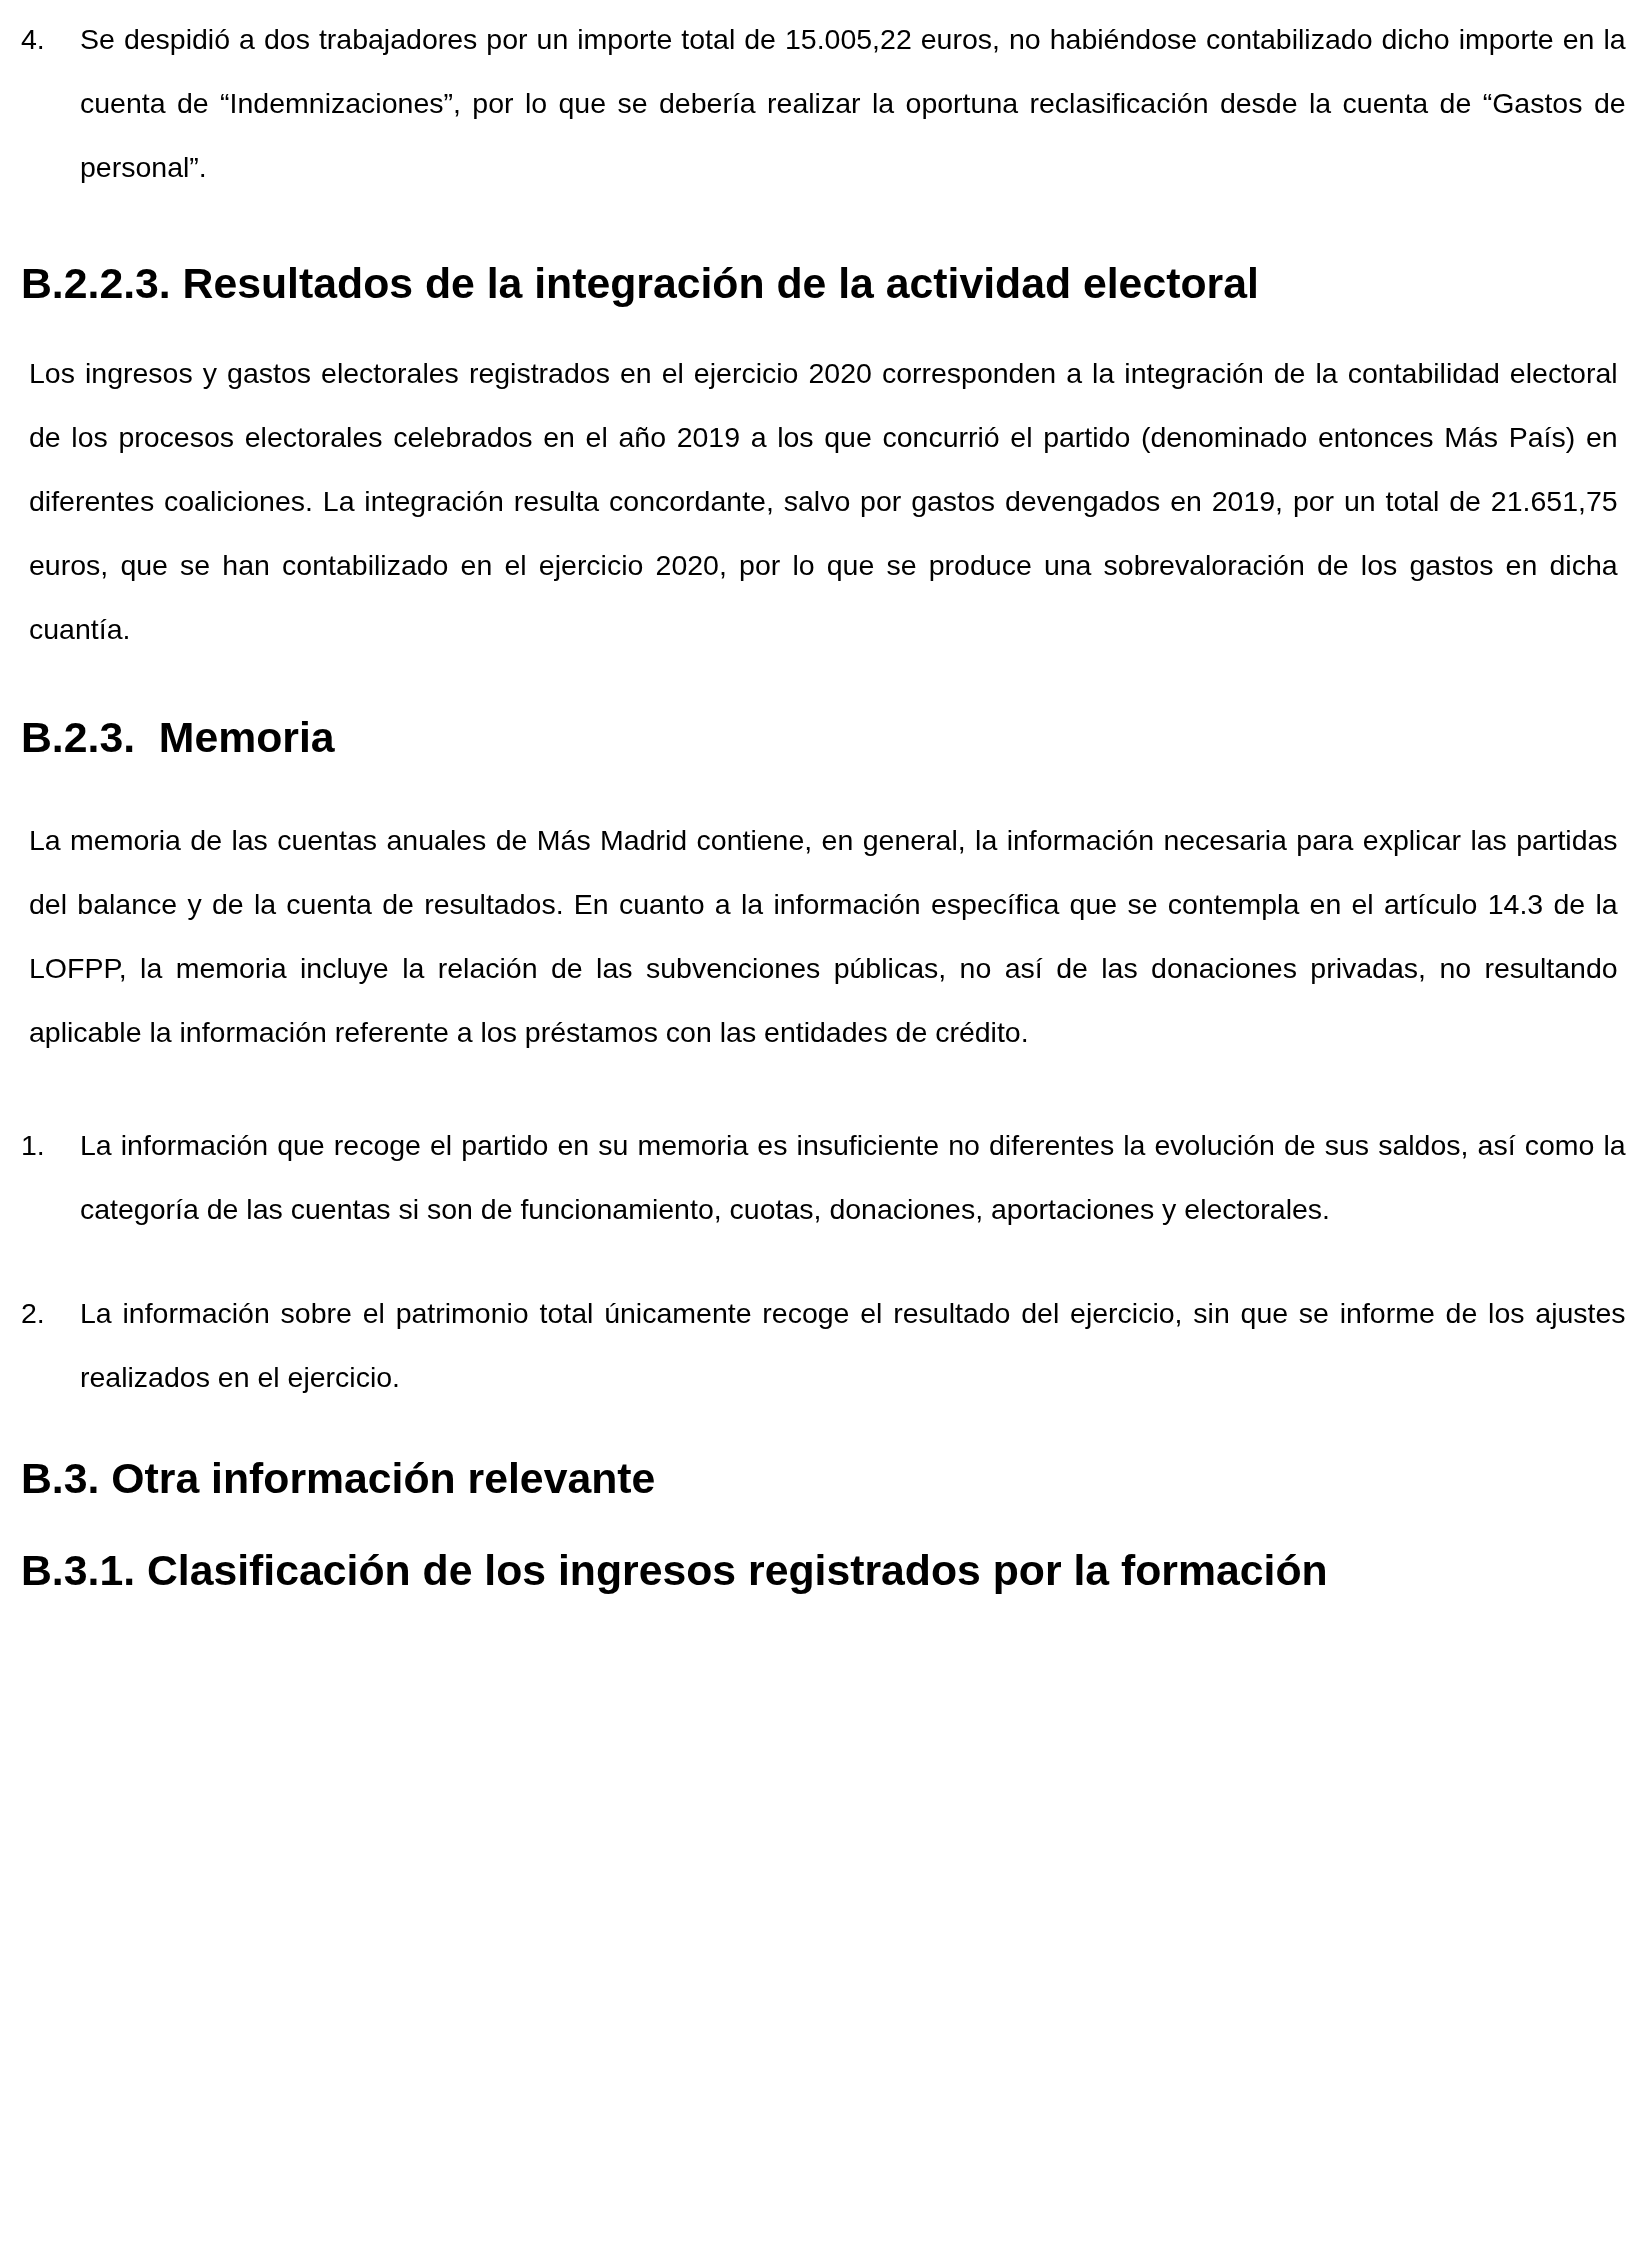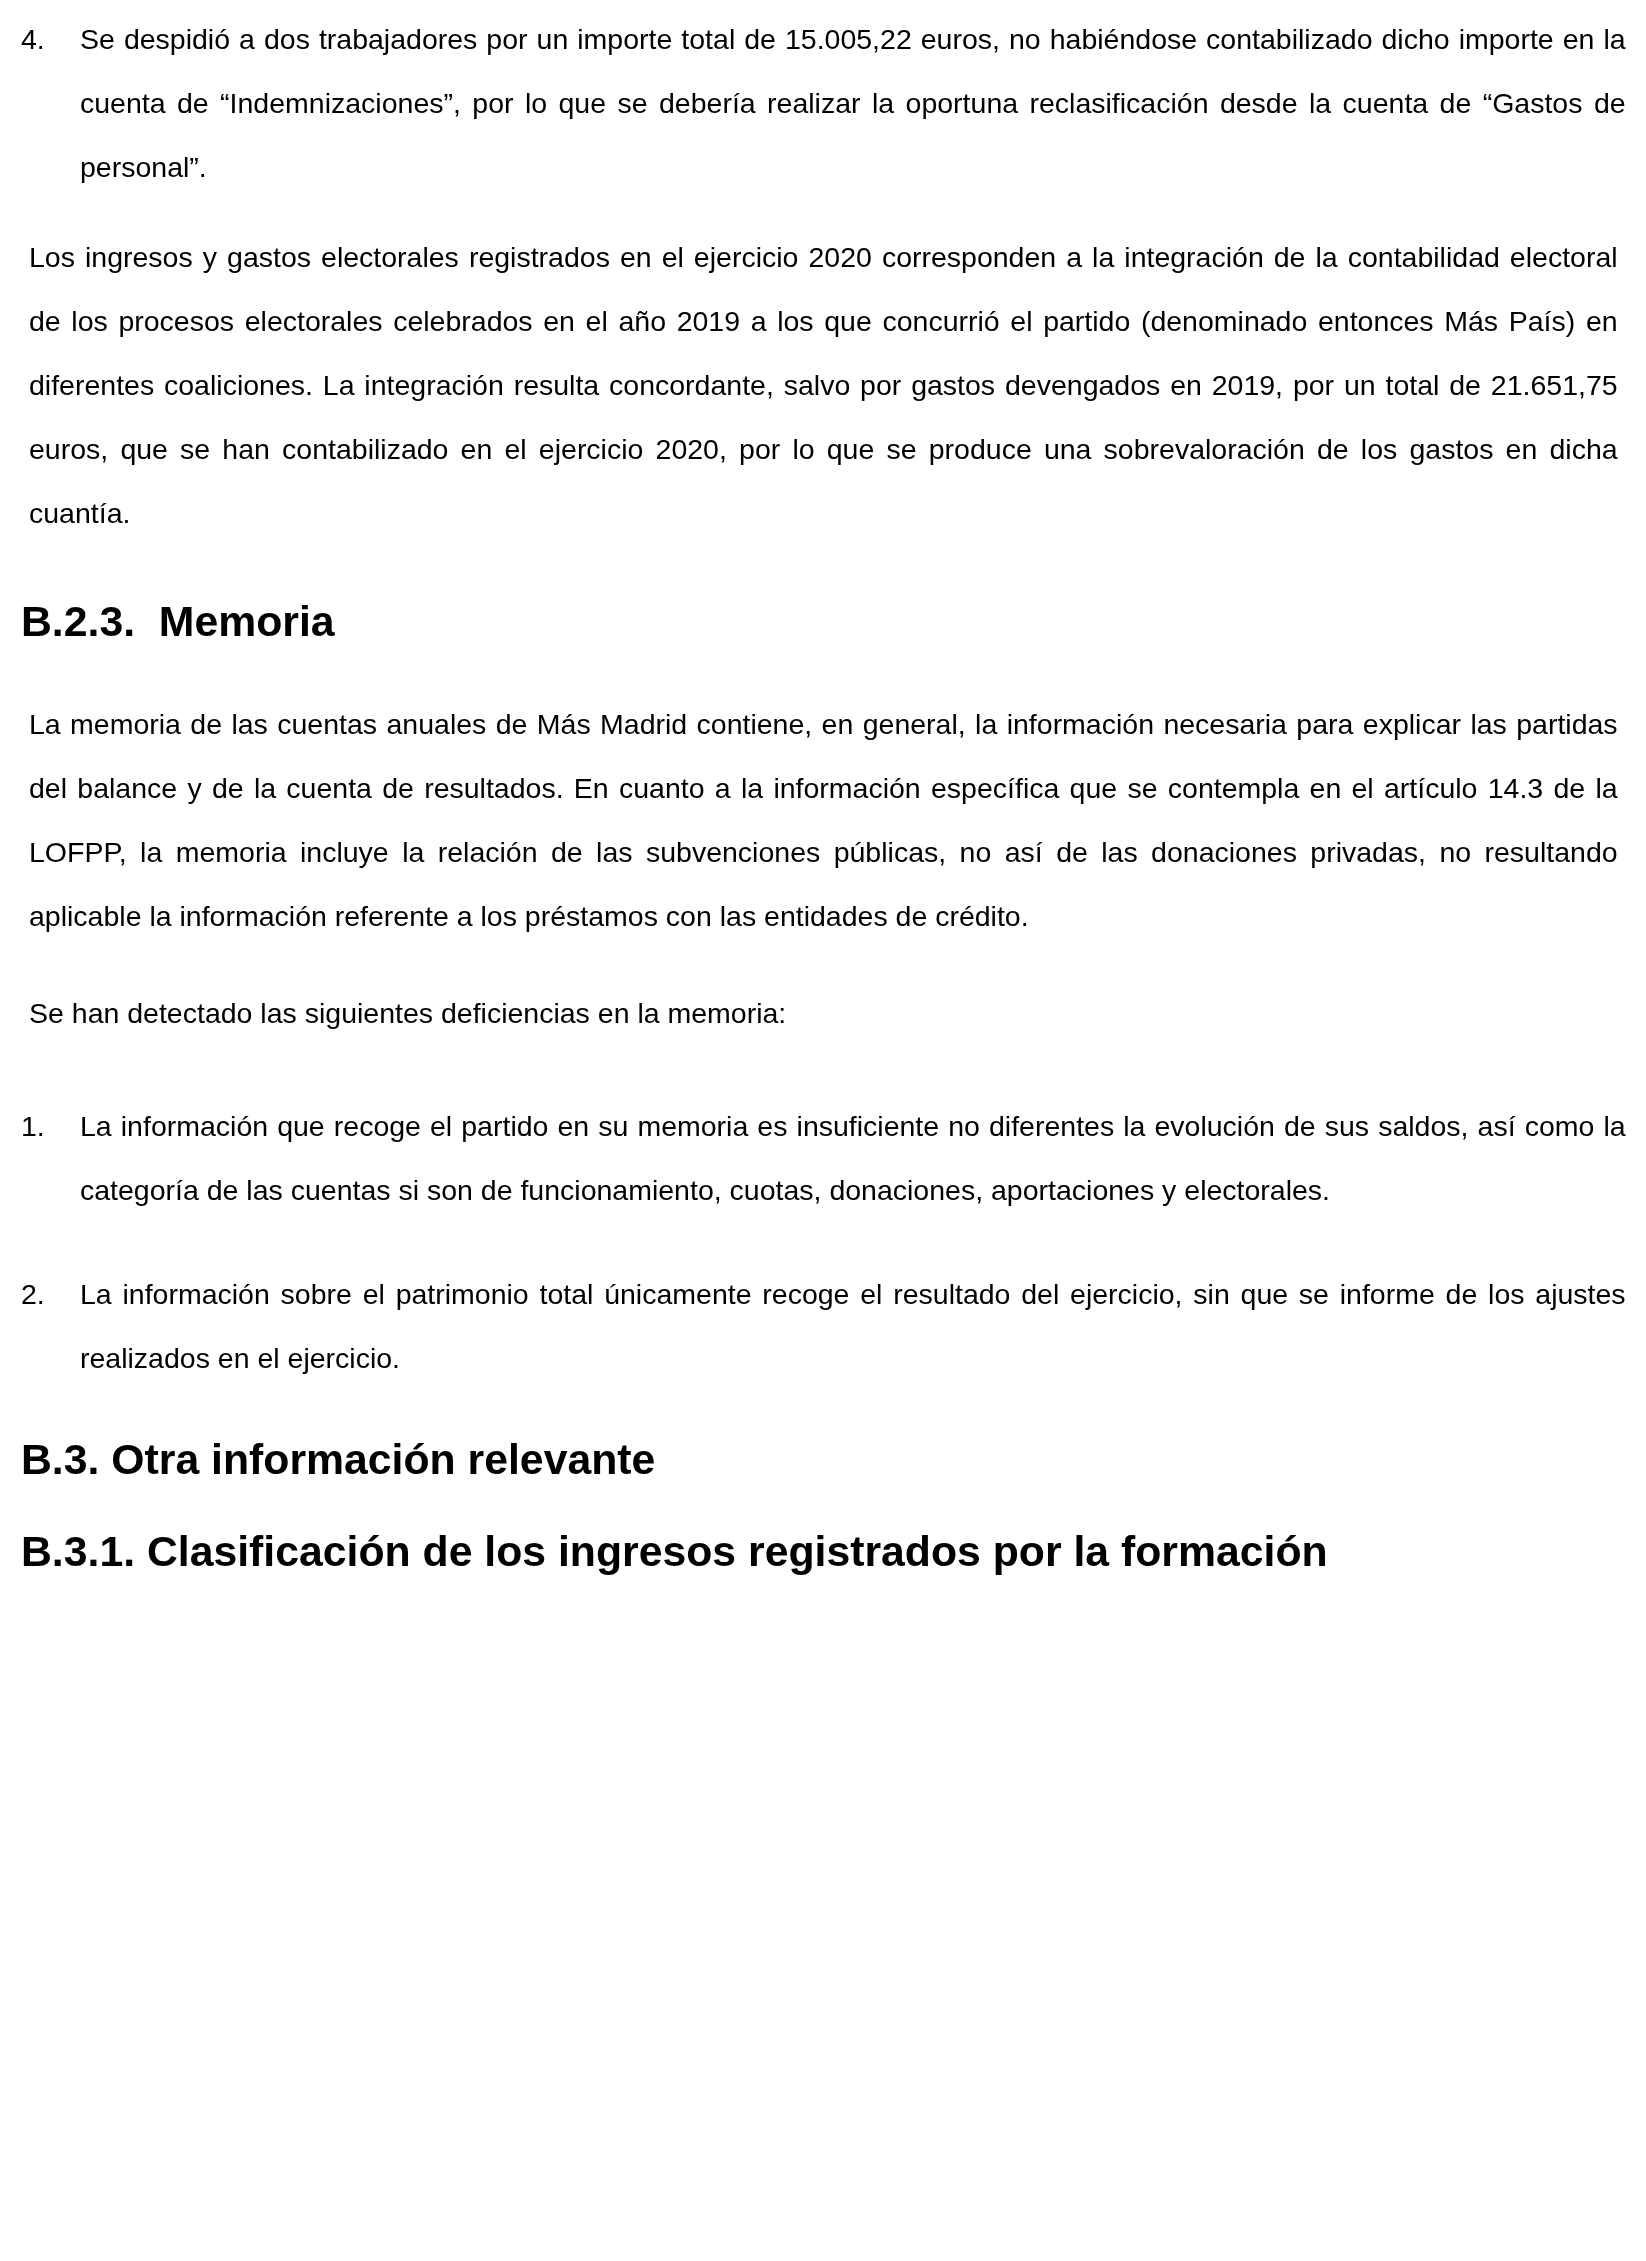--- a/index.html
+++ b/index.html
@@ -58,28 +58,28 @@
 </head>
 <body>
 
 <div class="page">
 
   <div class="list-item b-li4">
     <span class="marker">4.</span>
     <div class="item-text">Se despidió a dos trabajadores por un importe total de 15.005,22 euros, no habiéndose contabilizado dicho importe en la cuenta de “Indemnizaciones”, por lo que se debería realizar la oportuna reclasificación desde la cuenta de “Gastos de personal”.</div>
   </div>
 
+  <h2 class="heading b-h223">B.2.2.3. Resultados de la integración de la actividad electoral</h2>
 
   <p class="para b-p1">Los ingresos y gastos electorales registrados en el ejercicio 2020 corresponden a la integración de la contabilidad electoral de los procesos electorales celebrados en el año 2019 a los que concurrió el partido (denominado entonces Más País) en diferentes coaliciones. La integración resulta concordante, salvo por gastos devengados en 2019, por un total de 21.651,75 euros, que se han contabilizado en el ejercicio 2020, por lo que se produce una sobrevaloración de los gastos en dicha cuantía.</p>
 
   <h2 class="heading b-h23">B.2.3.&nbsp; Memoria</h2>
 
   <p class="para b-p2">La memoria de las cuentas anuales de Más Madrid contiene, en general, la información necesaria para explicar las partidas del balance y de la cuenta de resultados. En cuanto a la información específica que se contempla en el artículo 14.3 de la LOFPP, la memoria incluye la relación de las subvenciones públicas, no así de las donaciones privadas, no resultando aplicable la información referente a los préstamos con las entidades de crédito.</p>
 
-  <p class="para b-p3">Se han detectado las siguientes deficiencias en la memoria:</p>
 
   <div class="list-item b-li1">
     <span class="marker">1.</span>
     <div class="item-text">La información que recoge el partido en su memoria es insuficiente no diferentes la evolución de sus saldos, así como la categoría de las cuentas si son de funcionamiento, cuotas, donaciones, aportaciones y electorales.</div>
   </div>
 
   <div class="list-item b-li2">
     <span class="marker">2.</span>
     <div class="item-text">La información sobre el patrimonio total únicamente recoge el resultado del ejercicio, sin que se informe de los ajustes realizados en el ejercicio.</div>
   </div>

